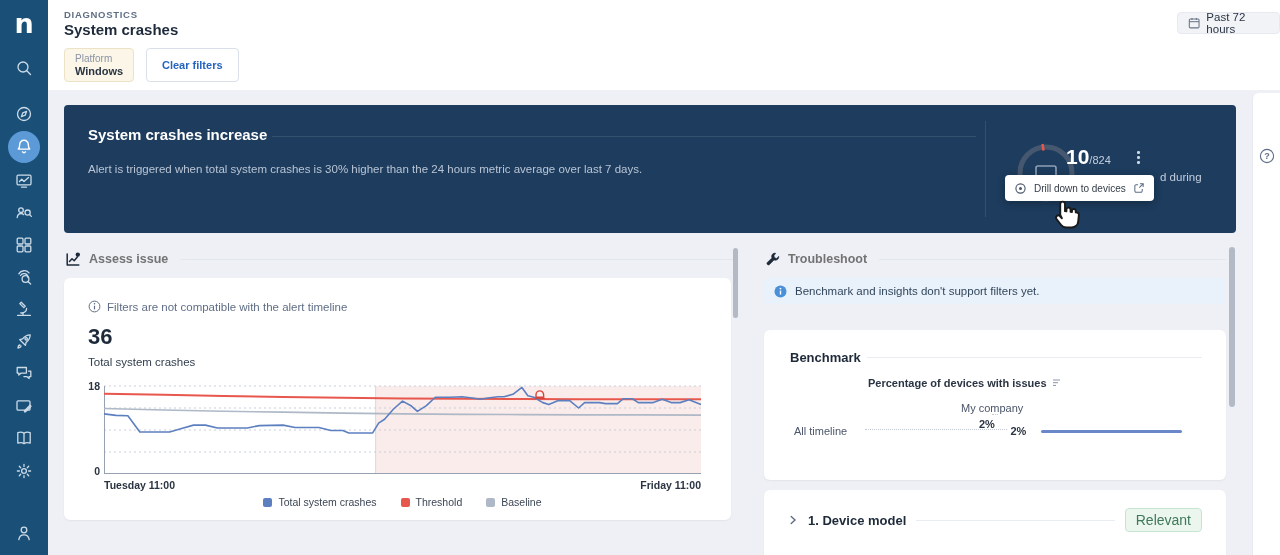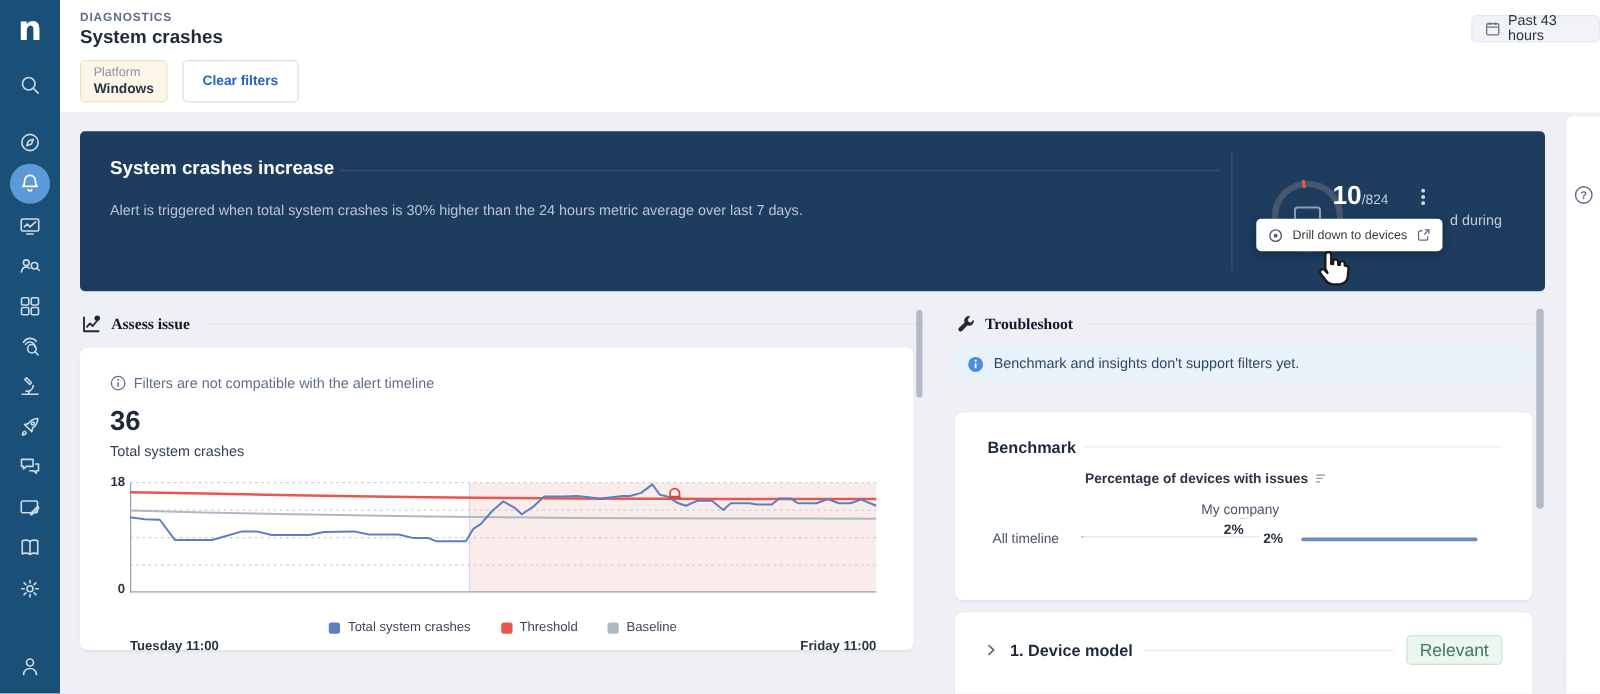--- a/index.html
+++ b/index.html
@@ -45,35 +45,35 @@
   .kebab { position:absolute; left:1071px; top:44px; display:flex; flex-direction:column; gap:2.5px; cursor:pointer; padding:2px; }
   .kebab i { width:2.5px; height:2.5px; border-radius:50%; background:#cfd8e2; }
   .caption-frag { position:absolute; left:1096px; top:66px; font-size:11.5px; color:#c3cedd; }
   .drill-tip { position:absolute; left:941px; top:70px; height:26px; padding:0 9px; background:#fff; border-radius:4px;
                box-shadow:0 2px 8px rgba(0,0,0,.3); display:flex; align-items:center; gap:7px; z-index:5; cursor:pointer; }
   .drill-tip span { font-size:10px; color:#333b46; white-space:nowrap; }
   .cursor-hand { position:absolute; left:982px; top:90px; z-index:6; }
 
   
   .sec-head { position:absolute; top:160px; height:18px; display:flex; align-items:center; gap:8px; }
-  .sec-head .t { font-size:12.5px; font-weight:700; color:#0f172a; white-space:nowrap;font-family:Liberation Serif, serif; }
+  .sec-head .t { font-size:12.5px; font-weight:700; color:#737373; white-space:nowrap; }
   .sec-head .ln { flex:1; height:1px; background:#e2e6ed; margin-left:4px; }
   .scrollbar { position:absolute; border-radius:3px; background:#b3bac6; cursor:pointer; }
 
   .card { position:absolute; background:#fff; border-radius:6px; box-shadow:0 1px 2px rgba(30,42,58,.06); }
 
   
   .notice-plain { position:absolute; left:24px; top:22px; display:flex; align-items:center; gap:6px; font-size:11.5px; color:#5f6e86; }
   .metric { position:absolute; left:24px; top:46px; font-size:22px; font-weight:700; color:#1e2a3a; }
   .metric-label { position:absolute; left:24px; top:78px; font-size:11.5px; color:#33404f; }
   .chart { position:absolute; left:14px; top:108px; width:640px; height:122px; }
   .ytick-top { position:absolute; left:4px; top:-6px; width:18px; text-align:right; font-size:10.5px; font-weight:600; color:#2a3442; }
   .ytick-bot { position:absolute; left:4px; top:79px; width:18px; text-align:right; font-size:10.5px; font-weight:600; color:#2a3442; }
   .xlabels { position:absolute; left:26px; top:93px; width:597px; display:flex; justify-content:space-between;
-             font-size:10.5px; font-weight:600; color:#2a3442;margin-top:32px; }
+             font-size:10.5px; font-weight:600; color:#2a3442; }
   .legend { position:absolute; left:26px; top:110px; width:597px; display:flex; justify-content:center; gap:24px; }
   .legend .it { display:flex; align-items:center; gap:6px; font-size:10.5px; color:#3c4654; }
   .legend .sq { width:9px; height:9px; border-radius:2px; display:inline-block; }
 
   
   .notice-blue { position:absolute; left:716px; top:188px; width:462px; height:26px; background:#e9f2fb; border-radius:4px;
                  display:flex; align-items:center; gap:8px; padding:0 10px; font-size:11.5px; color:#33475c; }
   .bench-title-row { position:absolute; left:26px; top:20px; width:412px; display:flex; align-items:center; gap:6px; }
   .bench-title-row .t { font-size:13px; font-weight:700; color:#1e2a3a; white-space:nowrap; }
   .bench-title-row .ln { flex:1; height:1px; background:#e9ecf1; }
@@ -202,21 +202,21 @@
   <div class="topbar">
     <div class="crumb">DIAGNOSTICS</div>
     <div class="page-title">System crashes</div>
     <div class="time-btn">
       <svg width="14" height="14" viewBox="0 0 14 14" fill="none" stroke="#6b7687" stroke-width="1.2">
           <rect x="1.5" y="2.5" width="11" height="10" rx="1.2"></rect>
           <line x1="1.5" y1="5.5" x2="12.5" y2="5.5"></line>
           <line x1="4.5" y1="1.2" x2="4.5" y2="3.5"></line>
           <line x1="9.5" y1="1.2" x2="9.5" y2="3.5"></line>
         </svg>
-      <span>Past 43 hours</span>
+      <span>Past 72 hours</span>
     </div>
     <div class="chip">
       <div class="k">Platform</div>
       <div class="v">Windows</div>
     </div>
     <div class="clear-btn">Clear filters</div>
   </div>
 
   <div class="content">
 

